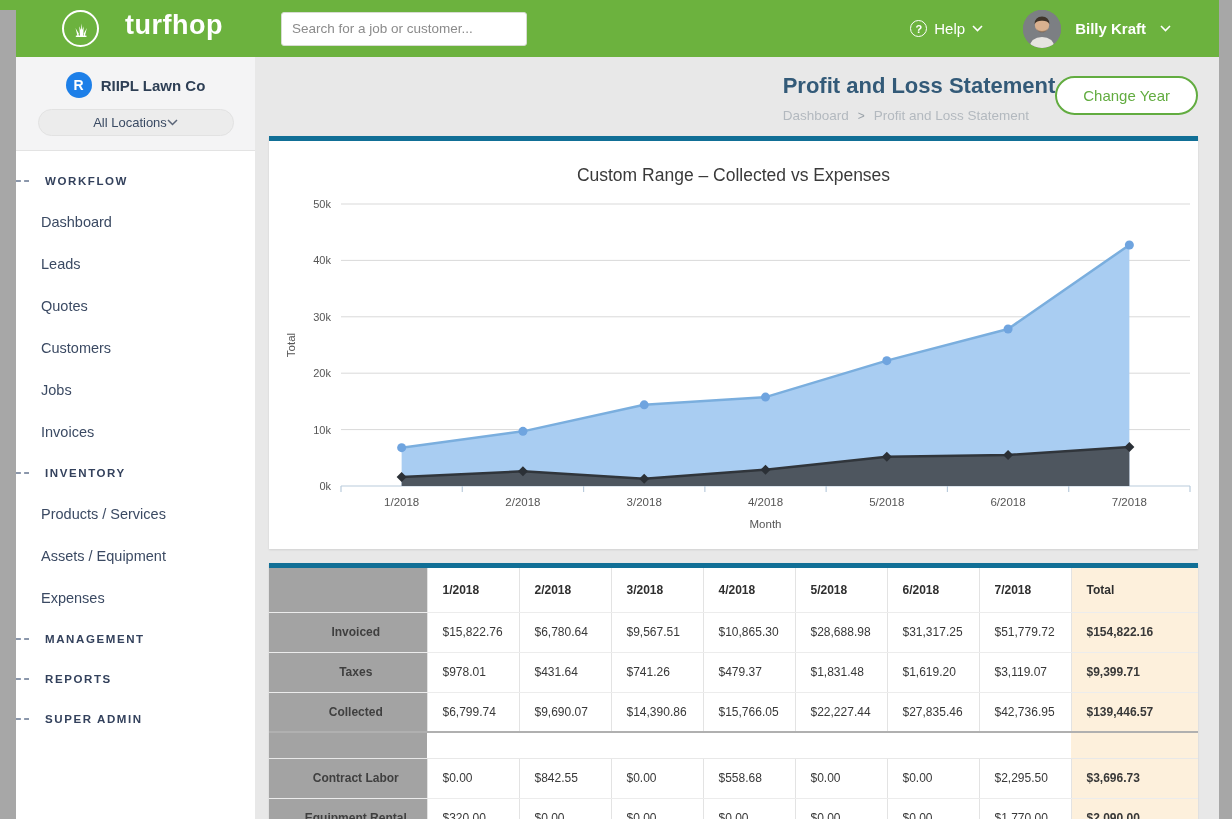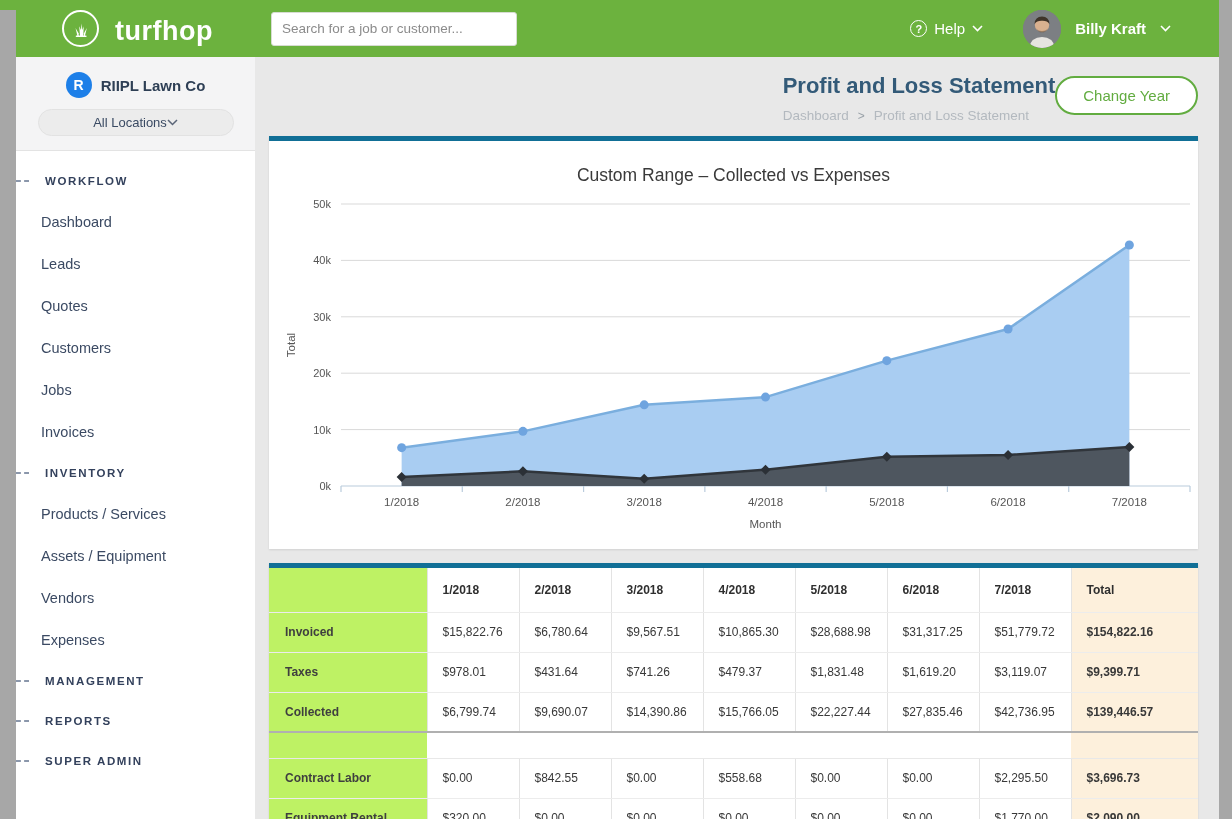--- a/index.html
+++ b/index.html
@@ -5,21 +5,21 @@
   html,body{margin:0;padding:0;background:#cfcfcf;font-family:"Liberation Sans",sans-serif;}
   .viewport{position:relative;width:1232px;height:819px;overflow:hidden;background:#e8e8e8;}
 
   
   .edge{position:absolute;background:#a7a7a7;z-index:50;}
   .edge-left{left:0;top:10px;bottom:0;width:16px;}
   .edge-right{right:0;top:0;bottom:0;width:13px;}
 
   
   .app-header{position:absolute;left:0;top:0;width:1219px;height:57px;background:#6cb23e;display:flex;align-items:center;z-index:10;}
-  .logo{display:flex;align-items:flex-end;margin-left:62px;gap:16px;}
+  .logo{display:flex;align-items:flex-start;margin-left:62px;gap:26px;}
   .logo-badge{width:37px;height:37px;border:2.5px solid #fff;border-radius:50%;display:flex;align-items:center;justify-content:center;box-sizing:border-box;}
   .logo-text{color:#fff;font-size:27px;font-weight:700;letter-spacing:.5px;}
   .search-wrap{margin-left:58px;}
   .search-input{width:224px;height:32px;border:1px solid #d7dcd2;border-radius:3px;padding:0 10px;font-size:13.5px;color:#555;outline:none;font-family:"Liberation Sans",sans-serif;}
   .search-input::placeholder{color:#8b8b8b;}
   .hdr-spacer{flex:1;}
   .hdr-right{display:flex;align-items:center;gap:14px;margin-right:48px;}
   .help-group{display:flex;align-items:center;gap:7px;cursor:pointer;margin-right:26px;}
   .help-circle{width:17px;height:17px;border:1.5px solid #fff;border-radius:50%;color:#fff;font-size:11px;font-weight:700;display:flex;align-items:center;justify-content:center;box-sizing:border-box;}
   .hdr-label{color:#fff;font-size:15px;}
@@ -49,21 +49,21 @@
 
   .card{background:#fff;border-top:5px solid #116f96;box-shadow:0 1px 2px rgba(0,0,0,.10);box-sizing:border-box;}
   .chart-card{margin-top:13px;height:413px;}
   .chart-title{text-align:center;font-size:17.5px;color:#3a3a3a;padding-top:24px;}
   .chart-svg-wrap{margin-top:2px;}
 
   .table-card{margin-top:14px;}
   table.pl{border-collapse:collapse;width:100%;table-layout:fixed;font-size:12px;color:#383838;}
   table.pl th,table.pl td{padding:0 0 0 15px;text-align:left;font-weight:400;height:40px;border-bottom:1px solid #ececec;box-sizing:border-box;}
   table.pl thead th{height:44px;font-weight:700;color:#2f2f2f;}
-  table.pl .c-label{background:#bef264;font-weight:600;color:#3f3f3f;padding-left:16px;}
+  table.pl .c-label{background:#a3a3a3;font-weight:600;color:#3f3f3f;padding-left:16px;text-align:center;}
   table.pl .c-total{background:#fdf0dc;font-weight:700;}
   table.pl th.vb,table.pl td.vb{border-left:1px solid #e3e3e3;}
   table.pl tr.strong td{border-bottom:2px solid #b0b0b0;}
   table.pl tr.spacer td{height:26px;border-bottom:1px solid #e8e8e8;}
 </style>
 </head>
 <body>
 
 <div class="viewport">
 
@@ -124,21 +124,20 @@
         <div class="nav-section"><span class="dash"></span>WORKFLOW</div>
         <div class="nav-item">Dashboard</div>
         <div class="nav-item">Leads</div>
         <div class="nav-item">Quotes</div>
         <div class="nav-item">Customers</div>
         <div class="nav-item">Jobs</div>
         <div class="nav-item">Invoices</div>
         <div class="nav-section"><span class="dash"></span>INVENTORY</div>
         <div class="nav-item">Products / Services</div>
         <div class="nav-item">Assets / Equipment</div>
-        <div class="nav-item">Vendors</div>
         <div class="nav-item">Expenses</div>
         <div class="nav-section"><span class="dash"></span>MANAGEMENT</div>
         <div class="nav-section"><span class="dash"></span>REPORTS</div>
         <div class="nav-section"><span class="dash"></span>SUPER ADMIN</div>
       </div>
   </div>
 
   <div class="main">
     <div class="page-head">
       <div>

